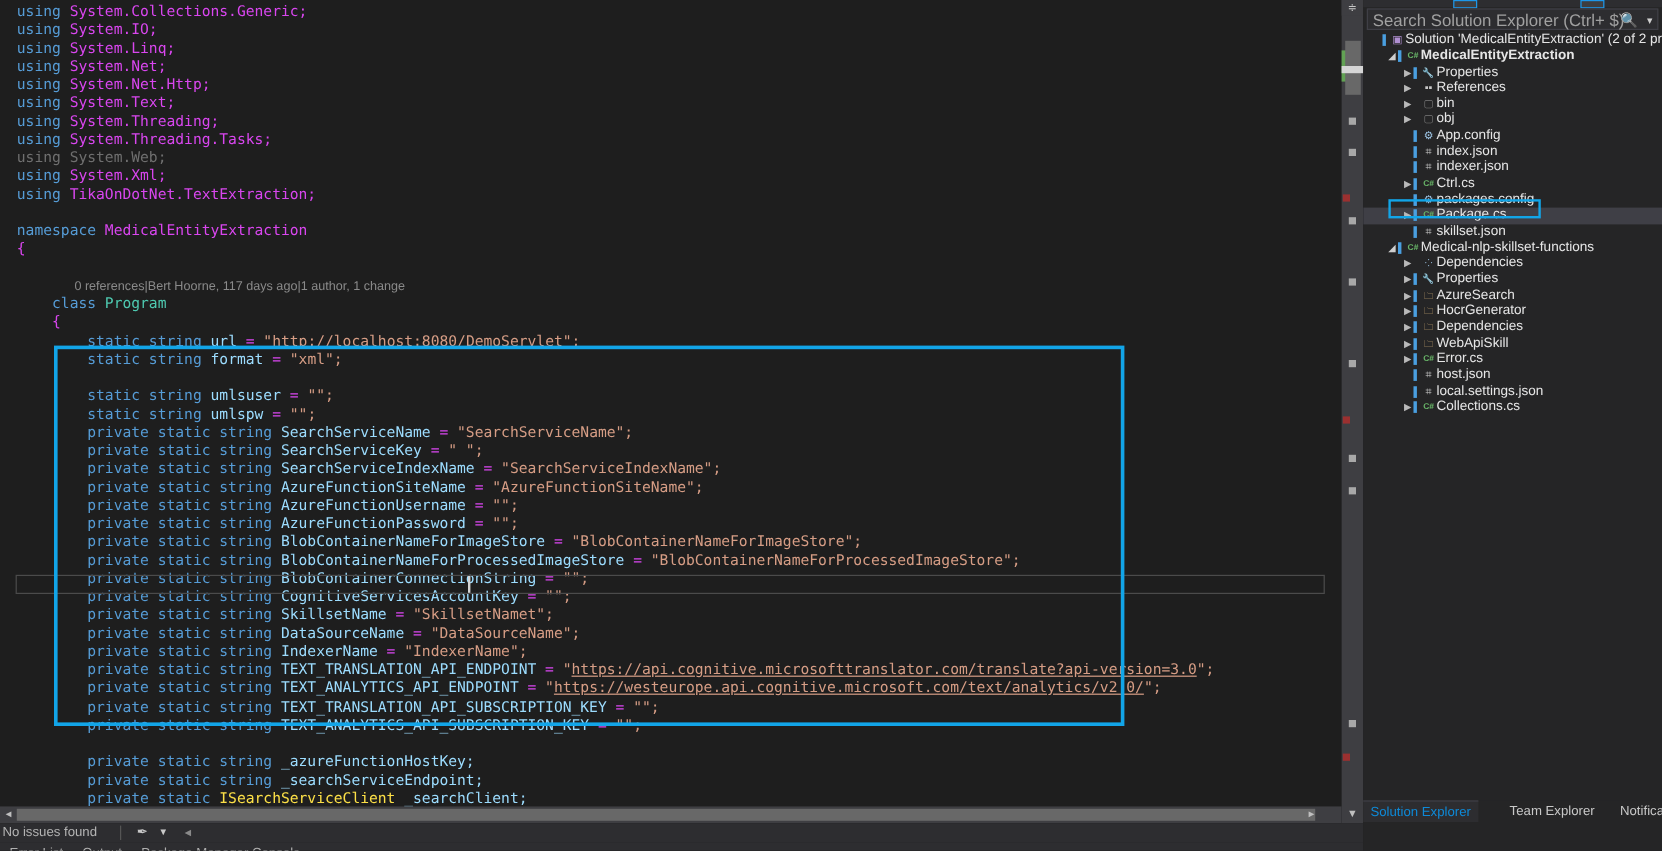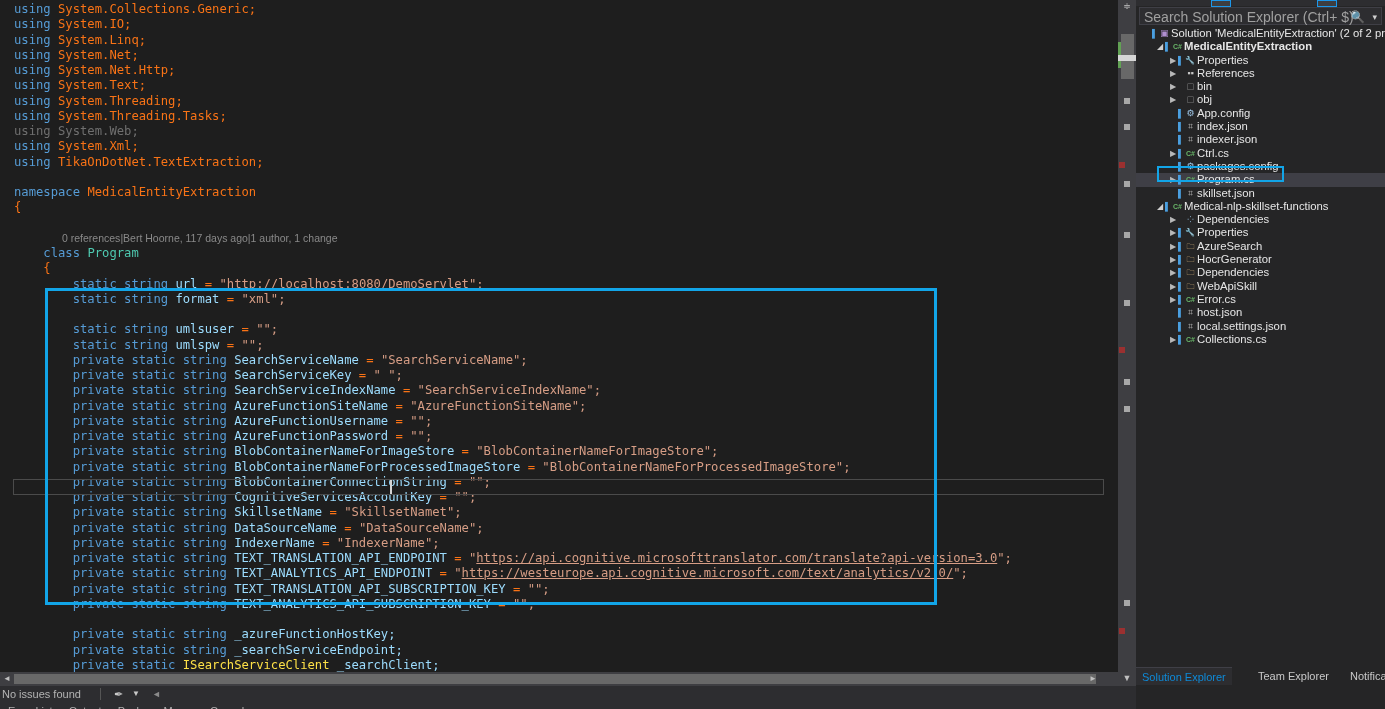--- a/index.html
+++ b/index.html
@@ -47,21 +47,21 @@
     height: 15.25px;
     padding-left: 0px;
   }
 
   
   .kw    { color: #569cd6; }
   .type  { color: #fde047; }
   .cls   { color: #4ec9b0; }
   .id    { color: #9cdcfe; }
   .str   { color: #d69d85; }
-  .plain { color: #f97316; text-align: center; }
+  .plain { color: #d946ef; text-align: center; }
   .link  { color: #d69d85; text-decoration: underline; }
   .dim   { color: #6f6f6f; }
   .codelens {
     color: #8a8a8a;
     font-family: "Liberation Sans", sans-serif;
     font-size: 10.5px;
   }
 
   
   .guide {
@@ -401,21 +401,21 @@
         <div class="tnode" style="padding-left: 19px;"><span class="tw" style="color: rgb(207, 207, 207); transform: rotate(0deg);">◢</span><span class="lock">▌</span><span class="ticon ic-cs" style="font-size: 7px; font-weight: bold;">C#</span><span class="tlabel bold">MedicalEntityExtraction</span></div>
         <div class="tnode" style="padding-left: 32px;"><span class="tw">▶</span><span class="lock">▌</span><span class="ticon ic-prop" style="font-size: 8px;">🔧</span><span class="tlabel">Properties</span></div>
         <div class="tnode" style="padding-left: 32px;"><span class="tw">▶</span><span class="lock"></span><span class="ticon ic-ref">▪▪</span><span class="tlabel">References</span></div>
         <div class="tnode" style="padding-left: 32px;"><span class="tw">▶</span><span class="lock"></span><span class="ticon ic-foldghost">▢</span><span class="tlabel">bin</span></div>
         <div class="tnode" style="padding-left: 32px;"><span class="tw">▶</span><span class="lock"></span><span class="ticon ic-foldghost">▢</span><span class="tlabel">obj</span></div>
         <div class="tnode" style="padding-left: 32px;"><span class="tw empty">·</span><span class="lock">▌</span><span class="ticon ic-cfg">⚙</span><span class="tlabel">App.config</span></div>
         <div class="tnode" style="padding-left: 32px;"><span class="tw empty">·</span><span class="lock">▌</span><span class="ticon ic-json">⌗</span><span class="tlabel">index.json</span></div>
         <div class="tnode" style="padding-left: 32px;"><span class="tw empty">·</span><span class="lock">▌</span><span class="ticon ic-json">⌗</span><span class="tlabel">indexer.json</span></div>
         <div class="tnode" style="padding-left: 32px;"><span class="tw">▶</span><span class="lock">▌</span><span class="ticon ic-cs" style="font-size: 7px; font-weight: bold;">C#</span><span class="tlabel">Ctrl.cs</span></div>
         <div class="tnode" style="padding-left: 32px;"><span class="tw empty">·</span><span class="lock">▌</span><span class="ticon ic-cfg">⚙</span><span class="tlabel">packages.config</span></div>
-        <div class="tnode selected" style="padding-left: 32px;"><span class="tw">▶</span><span class="lock">▌</span><span class="ticon ic-cs" style="font-size: 7px; font-weight: bold;">C#</span><span class="tlabel">Program.cs</span></div>
+        <div class="tnode selected" style="padding-left: 32px;"><span class="tw">▶</span><span class="lock">▌</span><span class="ticon ic-cs" style="font-size: 7px; font-weight: bold;">C#</span><span class="tlabel">Package.cs</span></div>
         <div class="tnode" style="padding-left: 32px;"><span class="tw empty">·</span><span class="lock">▌</span><span class="ticon ic-json">⌗</span><span class="tlabel">skillset.json</span></div>
         <div class="tnode" style="padding-left: 19px;"><span class="tw" style="color: rgb(207, 207, 207); transform: rotate(0deg);">◢</span><span class="lock">▌</span><span class="ticon ic-cs" style="font-size: 7px; font-weight: bold;">C#</span><span class="tlabel">Medical-nlp-skillset-functions</span></div>
         <div class="tnode" style="padding-left: 32px;"><span class="tw">▶</span><span class="lock"></span><span class="ticon ic-dep" style="font-size: 8px;">⁘</span><span class="tlabel">Dependencies</span></div>
         <div class="tnode" style="padding-left: 32px;"><span class="tw">▶</span><span class="lock">▌</span><span class="ticon ic-prop" style="font-size: 8px;">🔧</span><span class="tlabel">Properties</span></div>
         <div class="tnode" style="padding-left: 32px;"><span class="tw">▶</span><span class="lock">▌</span><span class="ticon ic-fold" style="font-size: 8px;">🗀</span><span class="tlabel">AzureSearch</span></div>
         <div class="tnode" style="padding-left: 32px;"><span class="tw">▶</span><span class="lock">▌</span><span class="ticon ic-fold" style="font-size: 8px;">🗀</span><span class="tlabel">HocrGenerator</span></div>
         <div class="tnode" style="padding-left: 32px;"><span class="tw">▶</span><span class="lock">▌</span><span class="ticon ic-fold" style="font-size: 8px;">🗀</span><span class="tlabel">Dependencies</span></div>
         <div class="tnode" style="padding-left: 32px;"><span class="tw">▶</span><span class="lock">▌</span><span class="ticon ic-fold" style="font-size: 8px;">🗀</span><span class="tlabel">WebApiSkill</span></div>
         <div class="tnode" style="padding-left: 32px;"><span class="tw">▶</span><span class="lock">▌</span><span class="ticon ic-cs" style="font-size: 7px; font-weight: bold;">C#</span><span class="tlabel">Error.cs</span></div>
         <div class="tnode" style="padding-left: 32px;"><span class="tw empty">·</span><span class="lock">▌</span><span class="ticon ic-json">⌗</span><span class="tlabel">host.json</span></div>

